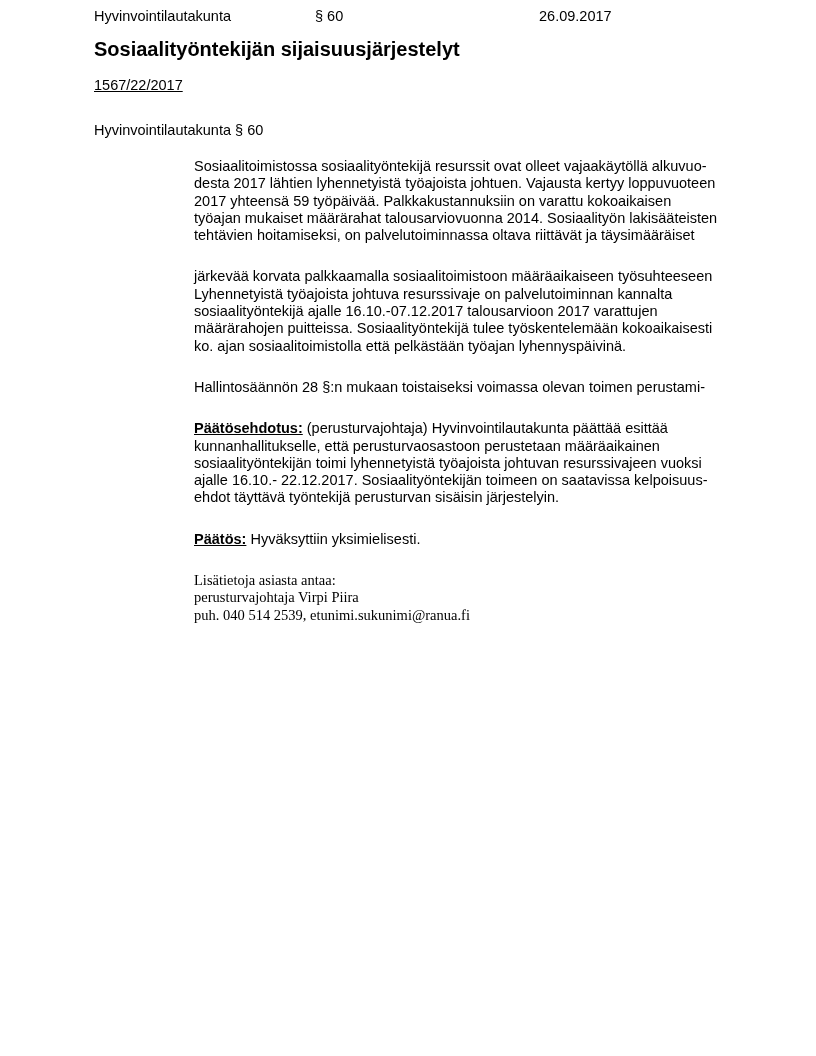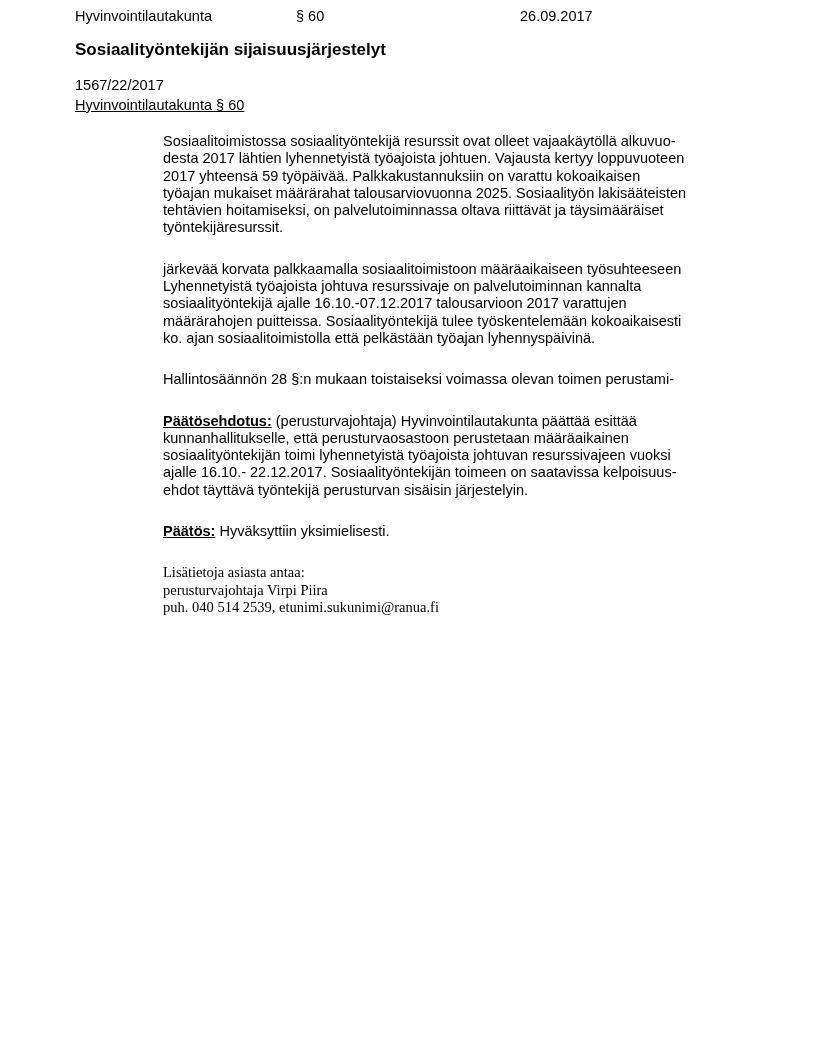--- a/index.html
+++ b/index.html
@@ -5,41 +5,41 @@
   html, body { margin: 0; padding: 0; background: #ffffff; }
   .page {
     position: relative;
     width: 816px;
     height: 1056px;
     background: #ffffff;
     color: #000000;
     font-family: "Liberation Sans", sans-serif;
     font-size: 14.5px;
     box-sizing: border-box;
-    padding: 8px 40px 0 75px;
+    padding: 8px 40px 0 94px;
     overflow: hidden;
   }
   .doc-header {
     display: flex;
     line-height: 17px;
     white-space: pre;
   }
   .hdr-committee { width: 221px; }
   .hdr-section   { width: 224px; }
   .doc-title {
-    font-size: 17px;
+    font-size: 20px;
     font-weight: bold;
     margin: 15px 0 0 0;
     line-height: 19px;
     white-space: pre;
   }
-  .case-number    { margin-top: 18px; line-height: 17px; white-space: pre; }
-  .committee-line { margin-top: 3px; line-height: 17px; white-space: pre; text-decoration: underline; }
+  .case-number    { margin-top: 18px; line-height: 17px; white-space: pre; text-decoration: underline; }
+  .committee-line { margin-top: 28px; line-height: 17px; white-space: pre; }
   .body-block     { margin-left: 88px; margin-top: 19px; }
-  .paragraph      { margin: 0 0 24px 0; }
+  .paragraph      { margin: 0 0 24px 12px; }
   .paragraph:last-child { margin-bottom: 0; font-family: Liberation Serif, serif; }
   .line {
     line-height: 17.3px;
     white-space: pre;
   }
   .para-label {
     font-weight: bold;
     text-decoration: underline;
   }
 </style>
@@ -58,23 +58,22 @@
 
   <div class="case-number">1567/22/2017</div>
 
   <div class="committee-line">Hyvinvointilautakunta § 60</div>
 
   <div class="body-block" id="body-block">
       <div class="paragraph">
         <div class="line">Sosiaalitoimistossa sosiaalityöntekijä resurssit ovat olleet vajaakäytöllä alkuvuo-</div>
         <div class="line">desta 2017 lähtien lyhennetyistä työajoista johtuen. Vajausta kertyy loppuvuoteen</div>
         <div class="line">2017 yhteensä 59 työpäivää. Palkkakustannuksiin on varattu kokoaikaisen</div>
-        <div class="line">työajan mukaiset määrärahat talousarviovuonna 2025. Sosiaalityön lakisääteisten</div>
+        <div class="line">työajan mukaiset määrärahat talousarviovuonna 2014. Sosiaalityön lakisääteisten</div>
         <div class="line">tehtävien hoitamiseksi, on palvelutoiminnassa oltava riittävät ja täysimääräiset</div>
-        <div class="line">työntekijäresurssit.</div>
       </div>
       <div class="paragraph">
         <div class="line">järkevää korvata palkkaamalla sosiaalitoimistoon määräaikaiseen työsuhteeseen</div>
         <div class="line">Lyhennetyistä työajoista johtuva resurssivaje on palvelutoiminnan kannalta</div>
         <div class="line">sosiaalityöntekijä ajalle 16.10.-07.12.2017 talousarvioon 2017 varattujen</div>
         <div class="line">määrärahojen puitteissa. Sosiaalityöntekijä tulee työskentelemään kokoaikaisesti</div>
         <div class="line">ko. ajan sosiaalitoimistolla että pelkästään työajan lyhennyspäivinä.</div>
       </div>
       <div class="paragraph">
         <div class="line">Hallintosäännön 28 §:n mukaan toistaiseksi voimassa olevan toimen perustami-</div>

